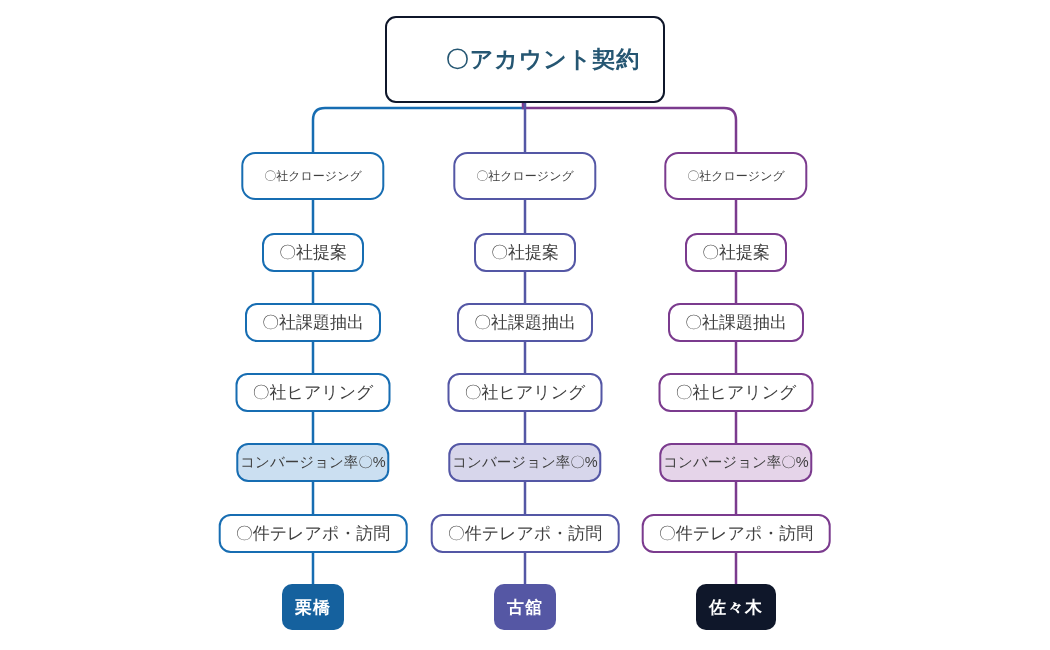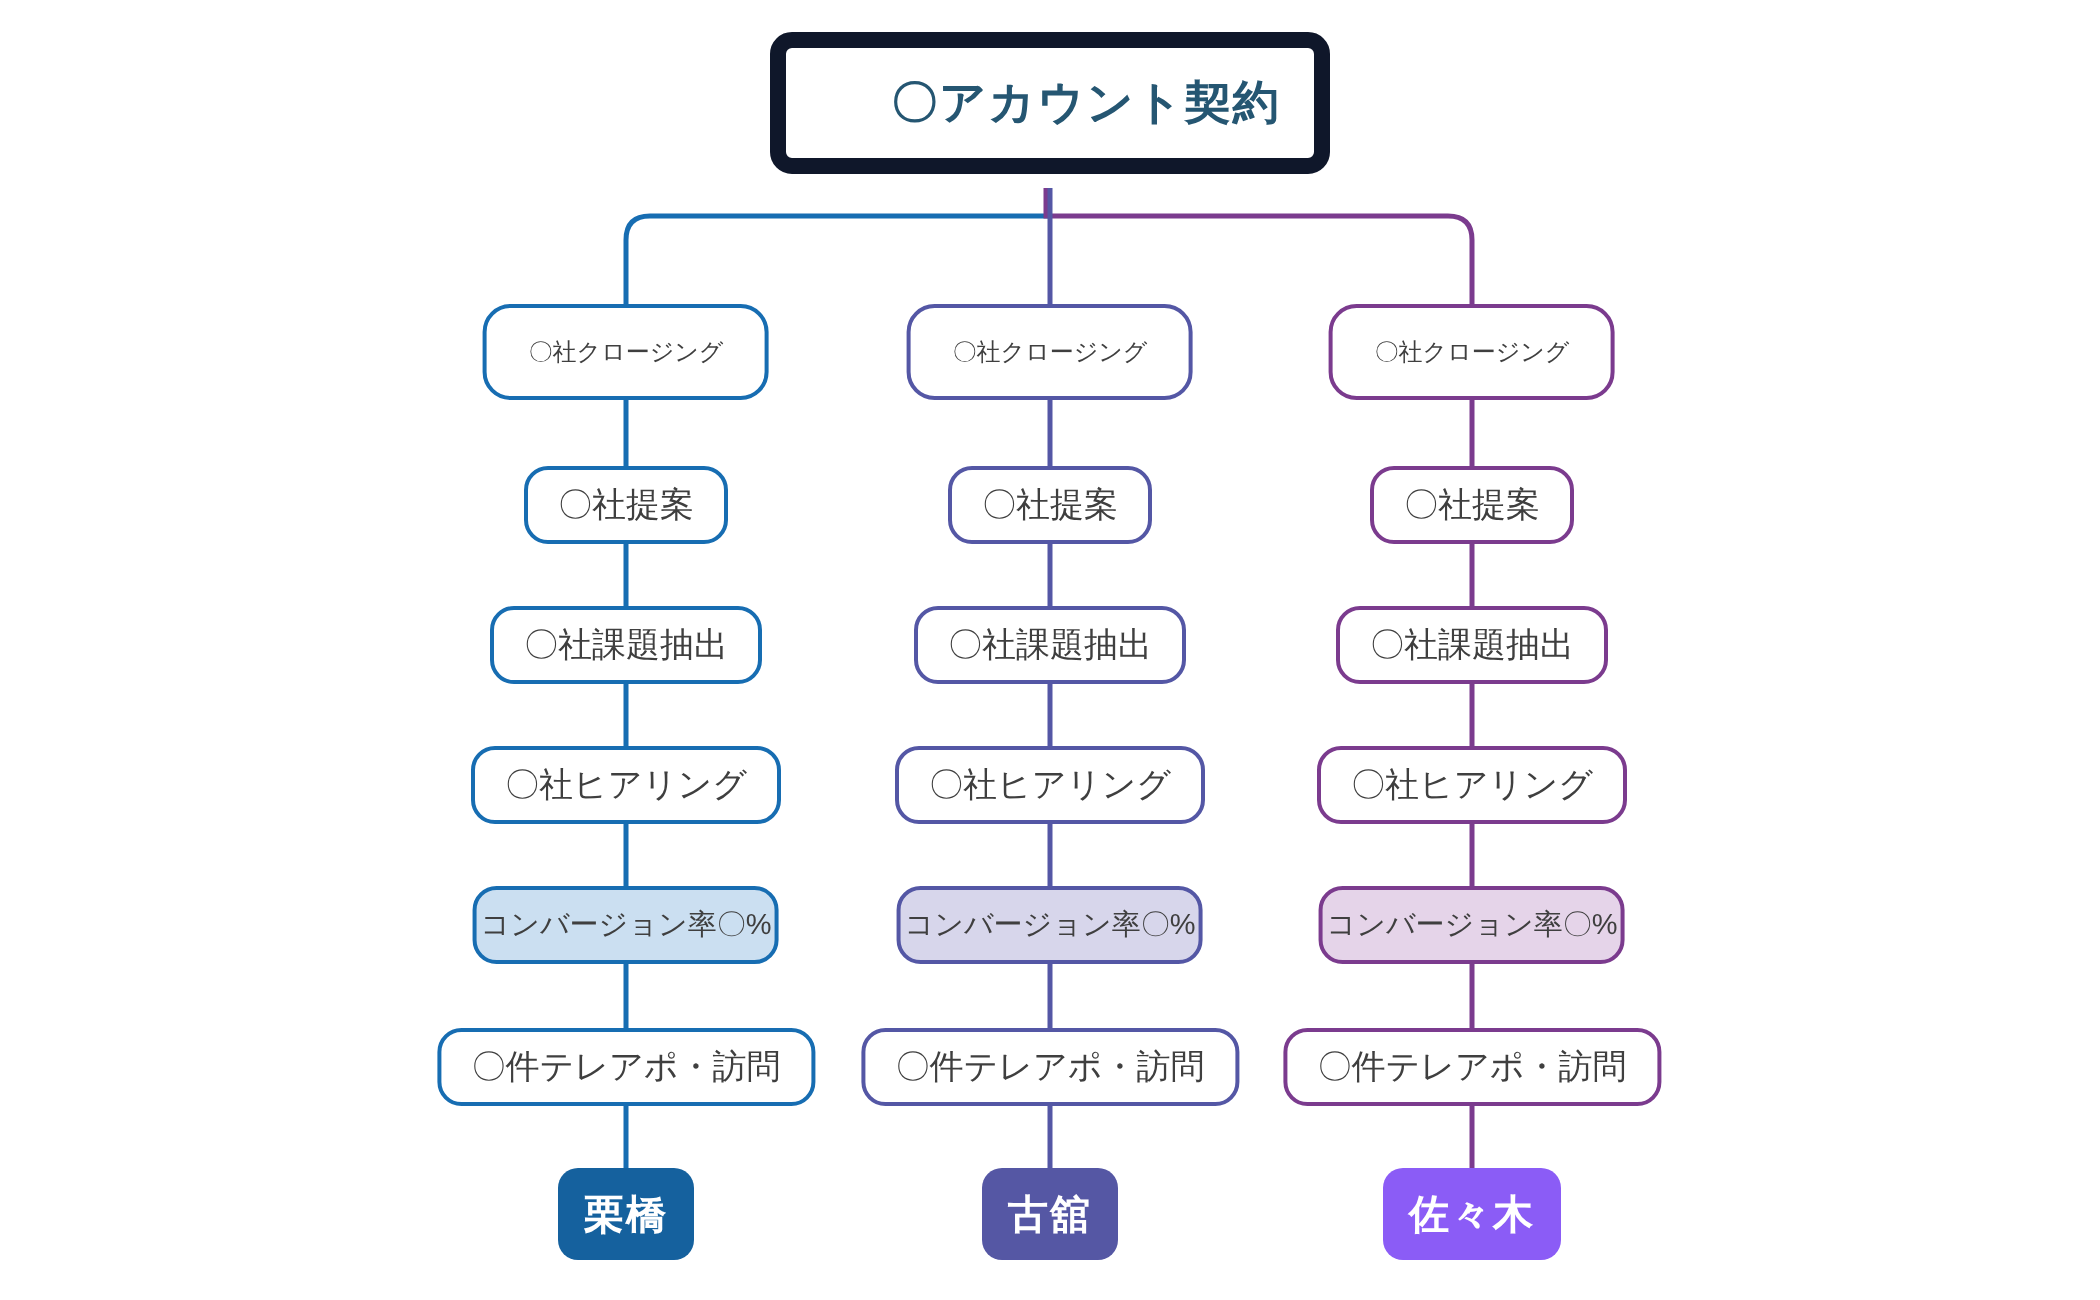--- a/index.html
+++ b/index.html
@@ -3,38 +3,38 @@
 <meta charset="utf-8">
 <style>
   html,body{margin:0;padding:0;background:#fff;}
   .canvas{
     position:relative;width:1050px;height:650px;background:#ffffff;
     font-family:"Liberation Sans","DejaVu Sans",sans-serif;overflow:hidden;
   }
   .edges{position:absolute;left:0;top:0;width:1050px;height:650px;z-index:0;}
   .root-box{
     position:absolute;left:525px;top:16px;transform:translateX(-50%);
-    width:280px;height:71px;box-sizing:border-box;
-    border:8px solid #0f172a;border-radius:11px;background:#ffffff;
+    width:280px;height:87px;box-sizing:border-box;
+    border:2px solid #0f172a;border-radius:11px;background:#ffffff;
     display:flex;align-items:center;justify-content:center;
     font-size:23px;font-weight:bold;color:#255672;letter-spacing:1px;z-index:2;padding-left:36px;
   }
   .column{position:absolute;top:0;width:0;height:650px;}
   .node{
     position:absolute;left:0;transform:translateX(-50%);
     background:#ffffff;border:2px solid #888;box-sizing:border-box;
     display:flex;align-items:center;justify-content:center;
     white-space:nowrap;color:#3f3f3f;z-index:1;
   }
   .step-lg{height:48px;padding:0 21px;border-radius:14px;border-width:2.5px;font-size:12px;}
   .step-sm{height:39px;padding:0 15px;border-radius:12px;font-size:17px;}
   .step-conv{height:39px;padding:0 2px;border-radius:12px;font-size:14.5px;}
   .name-node{
     height:46px;padding:0 13px;border-radius:10px;border:none;
-    color:#ffffff;font-weight:bold;font-size:20px;letter-spacing:1px;
+    color:#ffffff;font-weight:bold;font-size:17px;letter-spacing:1px;
   }
 </style>
 </head>
 <body>
 
 <div class="canvas">
 
   <svg class="edges" viewBox="0 0 1050 650" xmlns="http://www.w3.org/2000/svg">
 
     <path d="M313,160 V120 Q313,108 325,108 H524 V94" fill="none" stroke-width="2.5" stroke="#176DB2"></path>
@@ -69,17 +69,17 @@
         <div class="node step-sm" style="top: 514px; border-color: rgb(84, 87, 165);">〇件テレアポ・訪問</div>
         <div class="node name-node" style="top: 584px; background: rgb(85, 87, 164);">古舘</div>
       </div>
       <div class="column" style="left: 736px;">
         <div class="node step-lg" style="top: 152px; border-color: rgb(123, 59, 142);">〇社クロージング</div>
         <div class="node step-sm" style="top: 233px; border-color: rgb(123, 59, 142);">〇社提案</div>
         <div class="node step-sm" style="top: 303px; border-color: rgb(123, 59, 142);">〇社課題抽出</div>
         <div class="node step-sm" style="top: 373px; border-color: rgb(123, 59, 142);">〇社ヒアリング</div>
         <div class="node step-conv" style="top: 443px; border-color: rgb(123, 59, 142); background: rgb(229, 212, 233);">コンバージョン率〇%</div>
         <div class="node step-sm" style="top: 514px; border-color: rgb(123, 59, 142);">〇件テレアポ・訪問</div>
-        <div class="node name-node" style="top: 584px; background: #8b5cf6;">佐々木</div>
+        <div class="node name-node" style="top: 584px; background: #0f172a;">佐々木</div>
       </div>
     </div>
 
 </div>
 
 </body></html>

